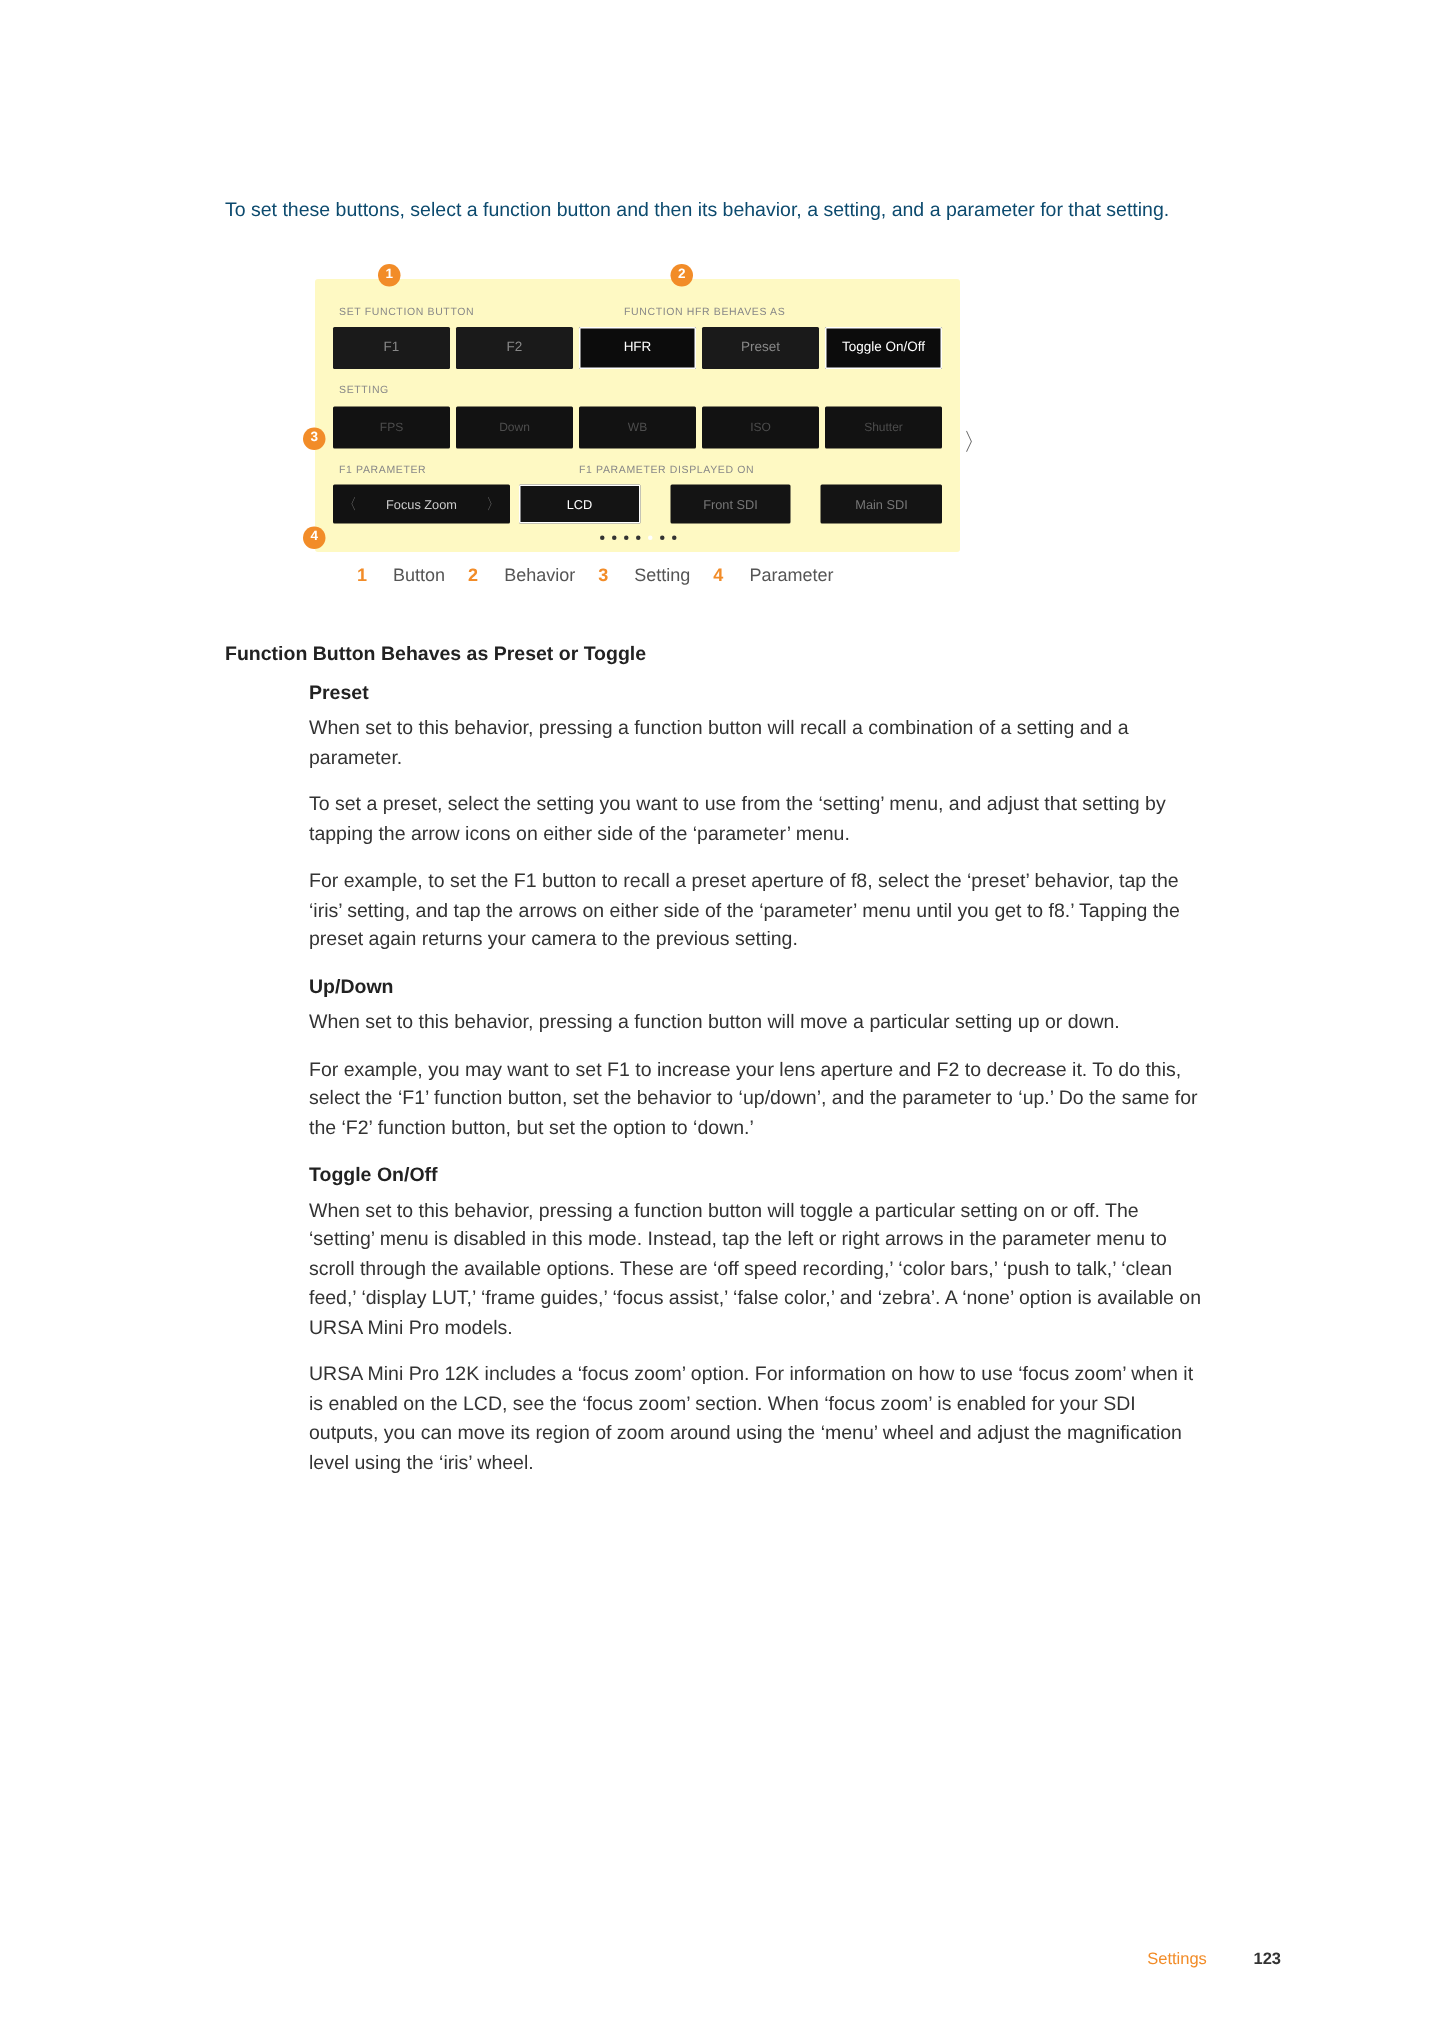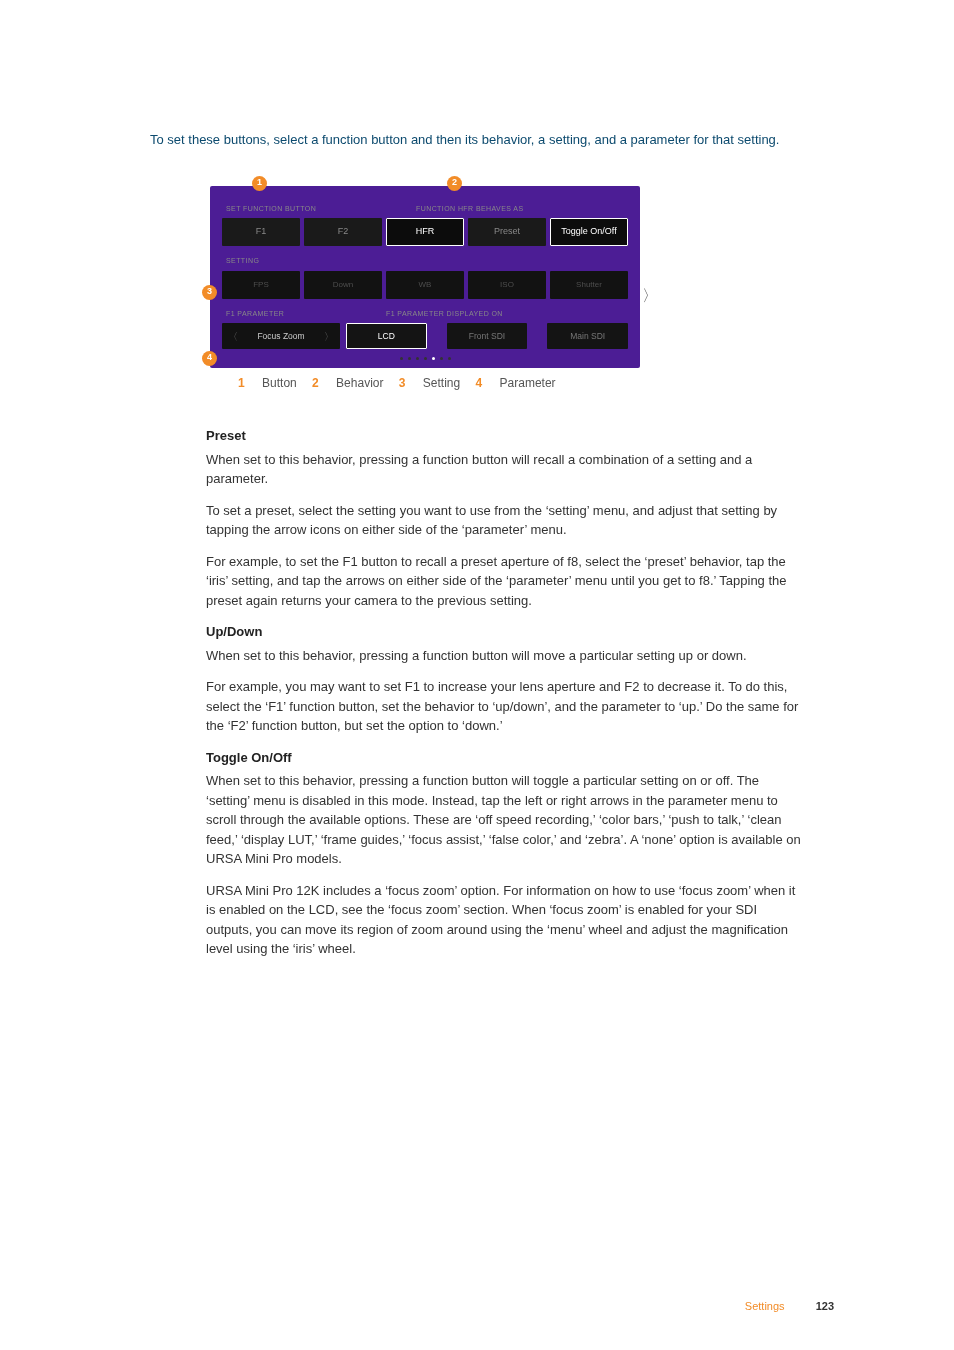--- a/index.html
+++ b/index.html
@@ -22,21 +22,21 @@
   }
   .figure-wrap {
     margin-left: 60px;
     margin-bottom: 6px;
   }
   .figure {
     position: relative;
     width: 430px;
   }
   .screen {
-    background: #4c1d95;
+    background: #fef9c3;
     padding: 18px 12px 8px 12px;
     color: #ccc;
     border-radius: 2px;
   }
   .sec-head {
     display: flex;
     font-size: 7px;
     letter-spacing: 0.06em;
     color: #888;
     margin-bottom: 4px;
@@ -173,21 +173,21 @@
     font-weight: 700;
     color: #222;
     margin-bottom: 4px;
     font-size: 13px;
   }
   .indent-block .para { margin-bottom: 12px; }
 
   .footer {
     position: absolute;
     bottom: 36px;
-    right: 120px;
+    right: 100px;
     font-size: 11px;
     color: #333;
   }
   .footer .section { color: #f28c28; margin-right: 28px; }
   .footer .pg { font-weight: 600; }
 </style>
 </head>
 <body>
 
 <div class="page">
@@ -258,20 +258,21 @@
     </div>
   </div>
 
   <div class="legend">
     <span><span class="n">1</span> <span>Button</span></span>
     <span><span class="n">2</span> <span>Behavior</span></span>
     <span><span class="n">3</span> <span>Setting</span></span>
     <span><span class="n">4</span> <span>Parameter</span></span>
   </div>
 
+  <p class="heading-bold">Function Button Behaves as Preset or Toggle</p>
 
   <div class="indent-block">
     <p class="sub-heading">Preset</p>
     <p class="para">When set to this behavior, pressing a function button will recall a combination of a setting and a parameter.</p>
     <p class="para">To set a preset, select the setting you want to use from the ‘setting’ menu, and adjust that setting by tapping the arrow icons on either side of the ‘parameter’ menu.</p>
     <p class="para">For example, to set the F1 button to recall a preset aperture of f8, select the ‘preset’ behavior, tap the ‘iris’ setting, and tap the arrows on either side of the ‘parameter’ menu until you get to f8.’ Tapping the preset again returns your camera to the previous setting.</p>
 
     <p class="sub-heading">Up/Down</p>
     <p class="para">When set to this behavior, pressing a function button will move a particular setting up or down.</p>
     <p class="para">For example, you may want to set F1 to increase your lens aperture and F2 to decrease it. To do this, select the ‘F1’ function button, set the behavior to ‘up/down’, and the parameter to ‘up.’ Do the same for the ‘F2’ function button, but set the option to ‘down.’</p>

